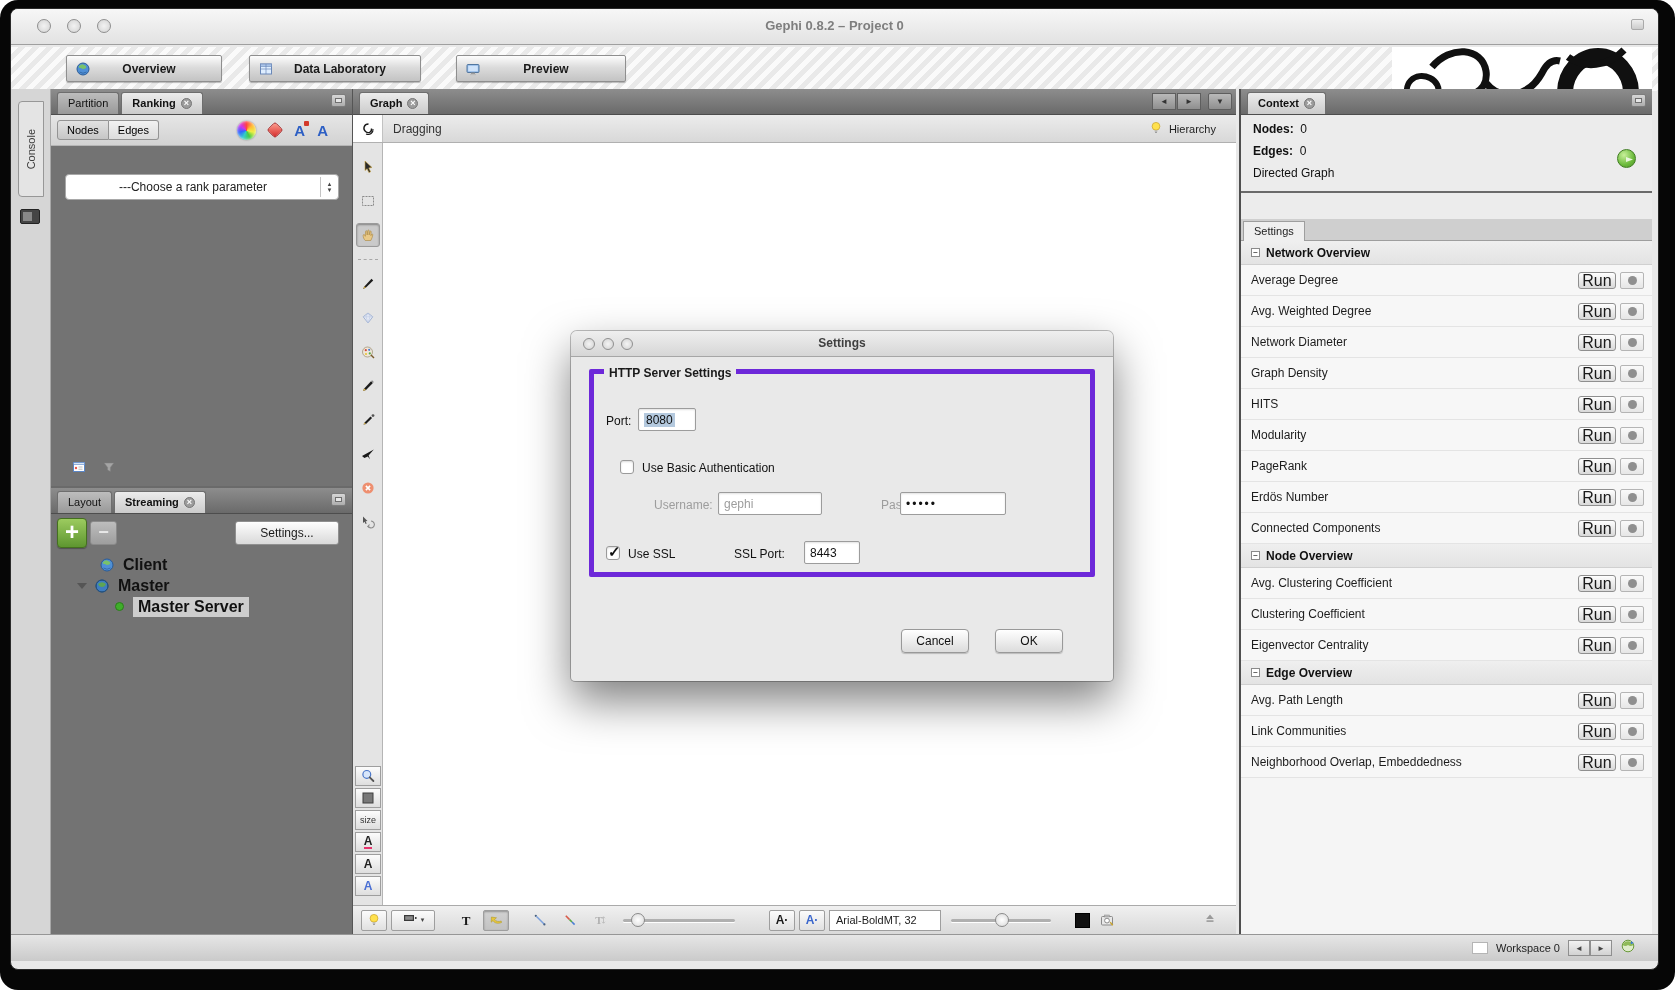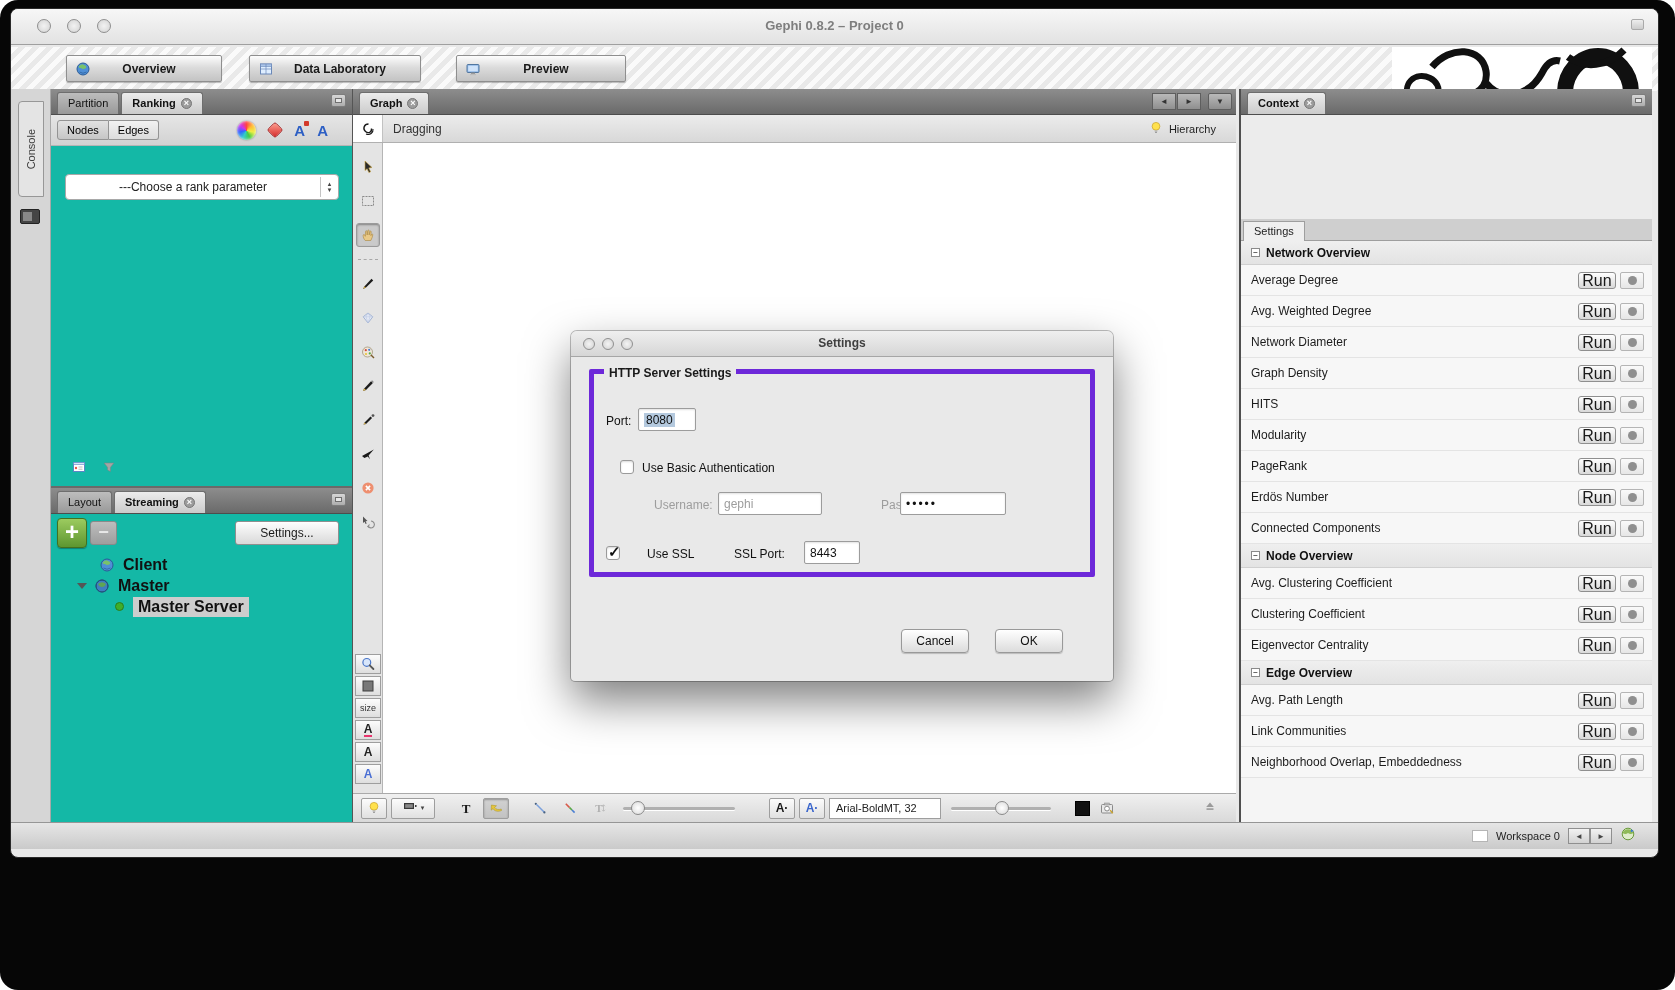--- a/index.html
+++ b/index.html
@@ -1,18 +1,18 @@
 <!DOCTYPE html>
 <html><head>
 <meta charset="utf-8">
 <style>
   * { margin:0; padding:0; box-sizing:border-box; }
   html,body { width:1675px; height:990px; background:#fff; font-family:"Liberation Sans",sans-serif; }
   #frame { position:absolute; inset:0; background:#060606; border-radius:18px; }
-  #window { position:absolute; left:10px; top:8px; width:1649px; height:850px;
+  #window { position:absolute; left:10px; top:8px; width:1649px; height:962px;
             background:#e9e9e9; border-radius:8px; overflow:hidden; border:1px solid #2a2a2a; }
 
   
   .titlebar { position:absolute; left:0; top:0; width:100%; height:36px;
     background:linear-gradient(#f7f7f7,#e2e2e2); border-bottom:1px solid #9f9f9f; }
   .lights { position:absolute; left:26px; top:10px; display:flex; gap:16px; }
   .light { width:14px; height:14px; border-radius:50%; background:radial-gradient(#f2f2f2,#d2d2d2);
     border:1.5px solid #8f8f8f; }
   .wtitle { position:absolute; left:0; right:0; top:9px; text-align:center; font-size:13px;
     color:#7e7e7e; font-weight:bold; }
@@ -50,21 +50,21 @@
   .console-strip { position:absolute; left:0; top:80px; width:40px; bottom:35px; background:#d6d6d6;
     border-right:1px solid #a8a8a8; }
   .console-tab { position:absolute; left:7px; top:12px; width:26px; height:96px; background:#e4e4e4;
     border:1px solid #979797; border-radius:4px 0 0 4px; display:flex; align-items:center; justify-content:center; }
   .console-tab span { writing-mode:vertical-rl; transform:rotate(180deg); font-size:11px; color:#3c3c3c; }
   .console-ic { position:absolute; left:9px; top:120px; width:20px; height:15px; background:#454545;
     border:1px solid #222; border-radius:2px; }
   .console-ic::after{content:""; position:absolute; left:2px; top:2px; width:9px; height:9px; background:#888;}
 
   
-  .leftcol { position:absolute; left:40px; top:80px; width:302px; bottom:35px; background:#14b8a6;
+  .leftcol { position:absolute; left:40px; top:80px; width:302px; bottom:35px; background:#737373;
     border-right:1px solid #555; }
   .panel1 { position:absolute; left:0; top:0; width:100%; height:399px; border-bottom:2px solid #6a6a6a; }
   .p1-toolrow { position:absolute; left:0; top:26px; width:100%; height:31px;
     background:linear-gradient(#e6e6e6,#d2d2d2); border-bottom:1px solid #b5b5b5;
     display:flex; align-items:center; padding:0 10px 0 6px; }
   .seg { height:20px; line-height:18px; padding:0 9px; font-size:11px; border:1px solid #949494;
     background:linear-gradient(#e2e2e2,#c6c6c6); border-radius:3px 0 0 3px; }
   .seg.right { border-left:none; border-radius:0 3px 3px 0; background:linear-gradient(#f2f2f2,#dcdcdc);text-align:right; }
   .rank-icons { margin-left:auto; display:flex; align-items:center; gap:12px; padding-right:14px; }
   .colorwheel { width:19px; height:19px; border-radius:50%;
@@ -575,20 +575,26 @@
   </div>
 
   <div class="rightcol">
     <div class="tbar" style="height:26px;">
       <div class="tab active">
         <span>Context</span>
         <span class="closedot"></span>
       </div>
       <div class="minbtn"></div>
     </div>
+    <div class="ctx-body">
+      <div class="ctx-line"><b>Nodes:</b>&nbsp;&nbsp;<span>0</span></div>
+      <div class="ctx-line"><b>Edges:</b>&nbsp;&nbsp;<span>0</span></div>
+      <div class="ctx-line"><span>Directed Graph</span></div>
+      <div class="refresh"></div>
+    </div>
     <div class="subtabstrip">
       <div class="subtab">Settings</div>
     </div>
     <div class="statslist">
           <div class="sec-header">
             <span class="collapse-box">−</span>
             <span>Network Overview</span>
           </div>
           <div class="stat-row">
             <span class="stat-label">Average Degree</span>
@@ -746,21 +752,21 @@
       <div class="dlabel dis" style="left:60px; top:124px;">Username:</div>
       <div class="dfield dis" style="left:124px; top:118px; width:104px;">
         <span>gephi</span>
       </div>
       <div class="dlabel dis" style="left:240px; top:124px;margin-left:47px;">Password:</div>
       <div class="dfield" style="left:306px; top:118px; width:106px; letter-spacing:2px;">
         <span>•••••</span>
       </div>
 
       <div class="cbox checked" style="left:12px; top:172px;"></div>
-      <div class="dlabel" style="left:34px; top:173px;margin-left:19px;">Use SSL</div>
+      <div class="dlabel" style="left:34px; top:173px;">Use SSL</div>
       <div class="dlabel" style="left:140px; top:173px;">SSL Port:</div>
       <div class="dfield" style="left:210px; top:167px; width:56px;">
         <span>8443</span>
       </div>
     </div>
 
     <div class="dlg-btn" style="left:330px; top:298px;">Cancel</div>
     <div class="dlg-btn" style="left:424px; top:298px;">OK</div>
   </div>
 

